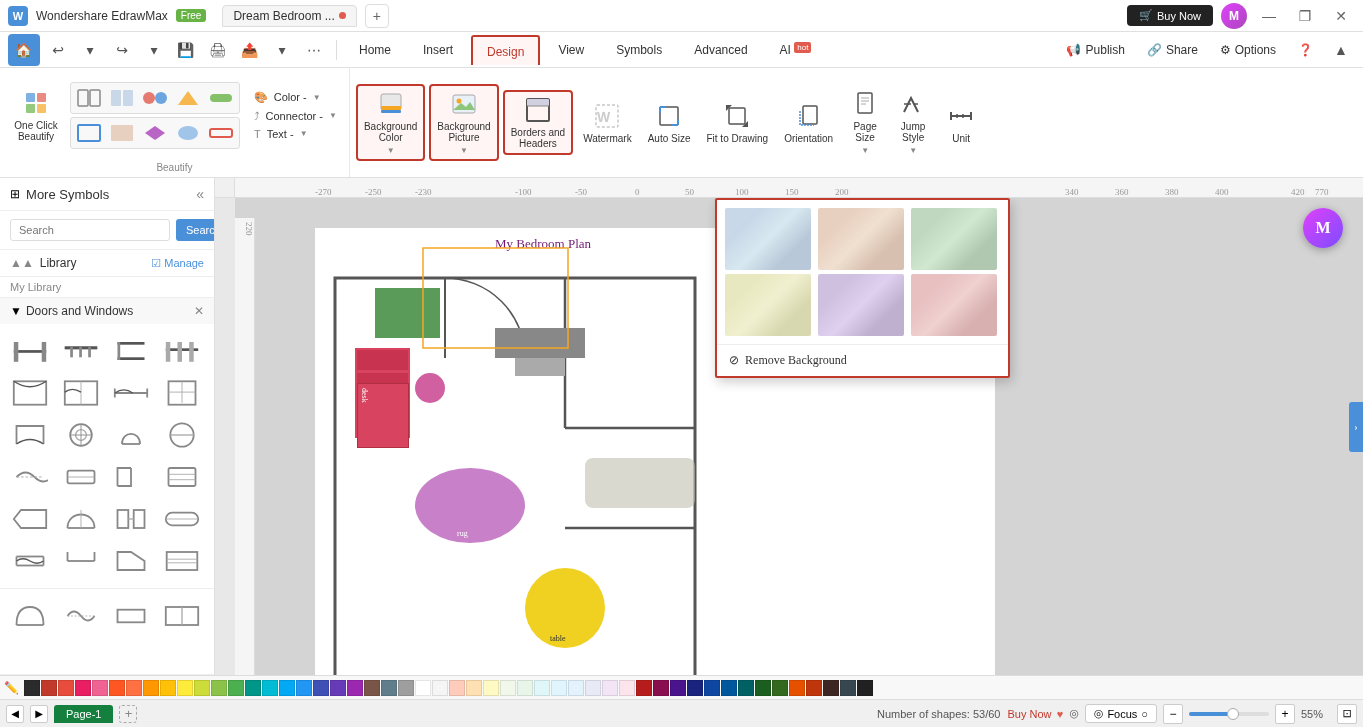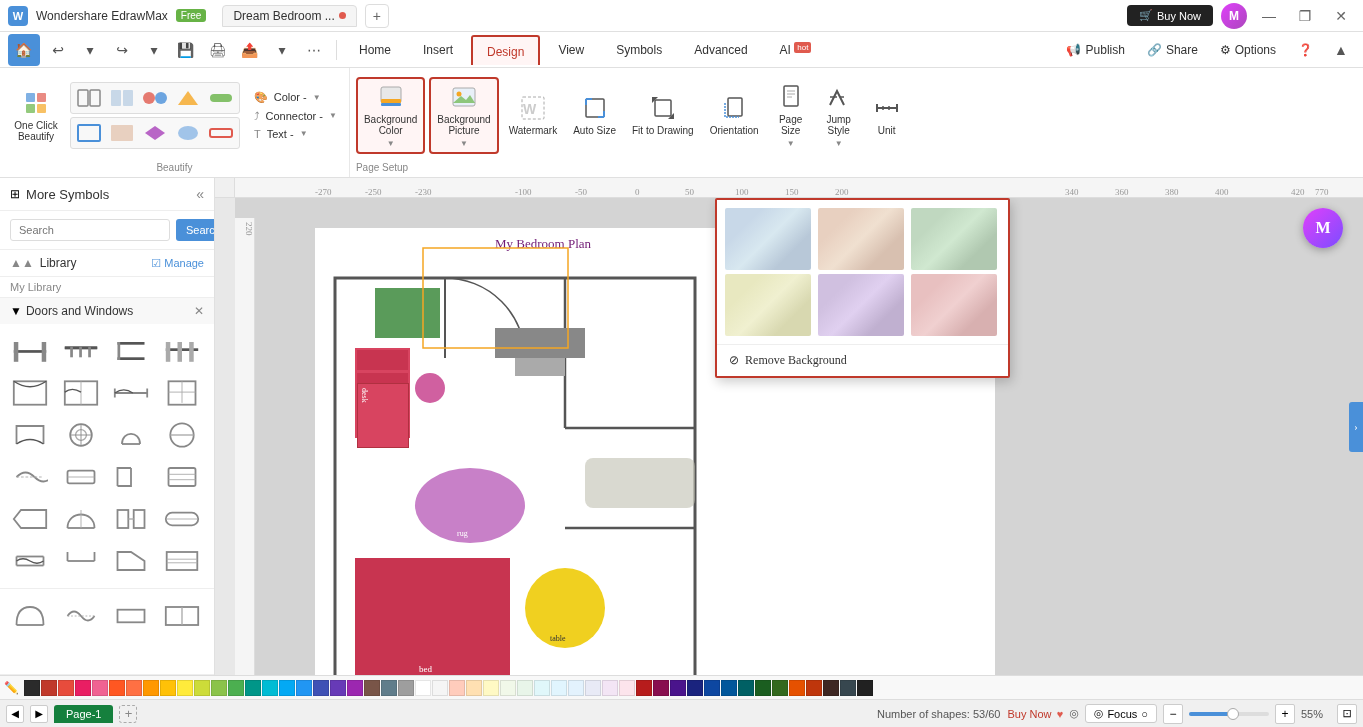--- a/index.html
+++ b/index.html
@@ -566,20 +566,30 @@
           <svg width="28" height="28" viewBox="0 0 28 28">
             <rect x="3" y="5" width="22" height="18" rx="2" fill="#e8f0f8" stroke="#aaa" stroke-width="1"></rect>
             <circle cx="9" cy="11" r="2.5" fill="#f5a623"></circle>
             <polygon points="3,20 11,13 16,17 20,12 25,20" fill="#67b346" opacity="0.7"></polygon>
           </svg>
         </div>
         <div class="ribbon-btn-label">Background<br>Picture</div>
         <span class="dropdown-arrow">▼</span>
       </div>
 
+      <div class="ribbon-btn ribbon-btn-bordered" style="border: 2px solid #c0392b; background:#fff5f5;">
+        <div class="ribbon-btn-icon">
+          <svg width="28" height="28" viewBox="0 0 28 28">
+            <rect x="3" y="3" width="22" height="22" rx="1" fill="none" stroke="#555" stroke-width="2"></rect>
+            <rect x="3" y="3" width="22" height="7" rx="1" fill="#d0d0e0"></rect>
+            <line x1="3" y1="10" x2="25" y2="10" stroke="#888" stroke-width="1"></line>
+          </svg>
+        </div>
+        <div class="ribbon-btn-label">Borders and<br>Headers</div>
+      </div>
 
       <div class="ribbon-btn">
         <div class="ribbon-btn-icon">
           <svg width="28" height="28" viewBox="0 0 28 28">
             <text x="4" y="20" font-size="14" fill="#ccc" font-weight="bold">W</text>
             <rect x="3" y="3" width="22" height="22" rx="1" fill="none" stroke="#aaa" stroke-width="1" stroke-dasharray="3,2"></rect>
           </svg>
         </div>
         <div class="ribbon-btn-label">Watermark</div>
       </div>
@@ -649,21 +659,20 @@
             <line x1="4" y1="14" x2="24" y2="14" stroke="#555" stroke-width="2"></line>
             <line x1="4" y1="10" x2="4" y2="18" stroke="#555" stroke-width="2"></line>
             <line x1="24" y1="10" x2="24" y2="18" stroke="#555" stroke-width="2"></line>
             <line x1="10" y1="12" x2="10" y2="16" stroke="#555" stroke-width="1.5"></line>
             <line x1="16" y1="12" x2="16" y2="16" stroke="#555" stroke-width="1.5"></line>
           </svg>
         </div>
         <div class="ribbon-btn-label">Unit</div>
       </div>
     </div>
-    <div class="ribbon-group-label" style="display:flex; justify-content:space-between; width:100%;">Page Setup</div>
   </div>
 </div>
 
 <div class="main-layout" style="height: 497px; display:flex;">
 
   <div class="left-sidebar">
 
     <div class="sidebar-header">
       <span>⊞</span>
       <span class="sidebar-title">More Symbols</span>
@@ -959,23 +968,20 @@
           <span style="font-size:8px; color:white; writing-mode:vertical-lr; display:block; padding:4px 2px;">desk</span>
         </div>
 
         <div style="position:absolute; top:100px; left:180px; width:90px; height:30px; background:#888;"></div>
         <div style="position:absolute; top:130px; left:200px; width:50px; height:18px; background:#aaa;"></div>
 
         <div style="position:absolute; top:240px; left:100px; width:110px; height:75px; background:#c880c8; border-radius:50%;">
           <span style="font-size:8px; color:white; position:absolute; bottom:5px; left:42px;">rug</span>
         </div>
 
-        <div style="position:absolute; top:330px; left:40px; width:155px; height:120px; background:#c83450;">
-          <span style="font-size:9px; color:white; position:absolute; bottom:4px; left:64px;">bed</span>
-        </div>
 
         <div style="position:absolute; top:340px; left:210px; width:80px; height:80px; background:#f0d020; border-radius:50%;">
           <span style="font-size:8px; color:#333; position:absolute; bottom:5px; left:25px;">table</span>
         </div>
 
 
         <div style="position:absolute; top:230px; left:270px; width:110px; height:50px; background:#c0c0b0; opacity:0.6; border-radius:8px;"></div>
 
         <svg style="position:absolute; top:0; left:0; width:100%; height:100%; pointer-events:none;">
           <rect x="108" y="20" width="145" height="100" fill="none" stroke="#f5a623" stroke-width="1.5" stroke-dasharray="0"></rect>

